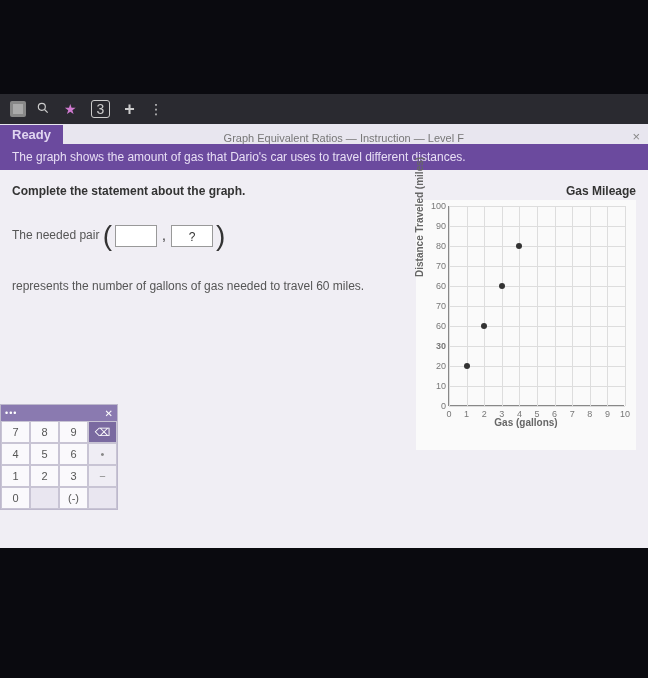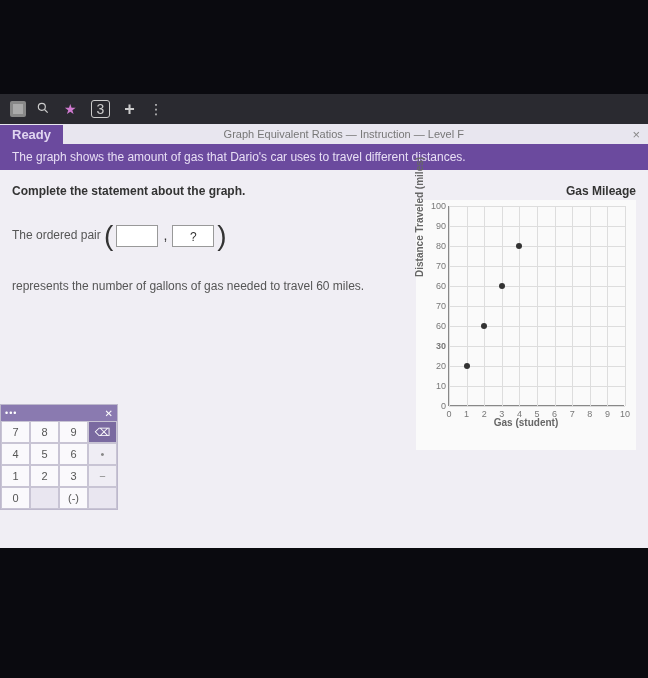--- a/index.html
+++ b/index.html
@@ -30,21 +30,21 @@
   .tab-count { border: 1px solid #ccc; border-radius: 3px; padding: 0 5px; font-size: 11px; }
 
   .app-header {
     position: absolute;
     top: 124px;
     left: 0;
     right: 0;
     height: 20px;
     background: #e8e6ef;
     display: flex;
-    align-items: center;
+    align-items: flex-end;
     font-size: 11px;
     color: #555;
   }
   .brand { background: #6b4a9e; color: #e0d5f0; padding: 2px 12px; font-size: 13px; font-weight: bold; }
   .lesson-title { flex: 1; text-align: center; color: #777; font-size: 11px; }
   .close-x { padding: 0 8px; cursor: pointer; color: #888; font-size: 13px;}
 
   .problem-bar {
     position: absolute;
     top: 144px;
@@ -134,21 +134,21 @@
 </div>
 
 <div class="problem-bar">
   <span>The graph shows the amount of gas that Dario's car uses to travel different distances.</span>
 </div>
 
 <div class="content">
   <div class="left-col">
     <div class="instruction">Complete the statement about the graph.</div>
     <div class="stmt">
-      <span>The ordered pair</span>
+      <span>The needed pair</span>
       <span class="pair-wrap">
         <span class="paren">(</span>
         <span class="input-box"></span>
         <span class="comma">,</span>
         <span class="input-box">?</span>
         <span class="paren">)</span>
       </span>
       <div style="margin-top:16px;">
         <span>represents the number of gallons of gas needed to travel 60 miles.</span>
       </div>
@@ -191,21 +191,21 @@
           <div class="xtick" style="left: 140.8px;">8</div>
           <div class="grid-v" style="top: 0px; height: 200px; width: 1px; left: 158.4px;"></div>
           <div class="xtick" style="left: 158.4px;">9</div>
           <div class="grid-v" style="top: 0px; height: 200px; width: 1px; left: 176px;"></div>
           <div class="xtick" style="left: 176px;">10</div>
           <div class="point" style="left: 17.6px; top: 160px; transform: translate(-50%, -50%);"></div>
           <div class="point" style="left: 35.2px; top: 120px; transform: translate(-50%, -50%);"></div>
           <div class="point" style="left: 52.8px; top: 80px; transform: translate(-50%, -50%);"></div>
           <div class="point" style="left: 70.4px; top: 40px; transform: translate(-50%, -50%);"></div>
         </div>
-      <div class="xlabel">Gas (student)</div>
+      <div class="xlabel">Gas (gallons)</div>
     <div class="ytick" style="top: 206px; left: 14px;">0</div>
         <div class="ytick" style="top: 186px; left: 14px;">10</div>
         <div class="ytick" style="top: 166px; left: 14px;">20</div>
         <div class="ytick" style="top: 146px; left: 14px; font-weight: bold;">30</div>
         <div class="ytick" style="top: 126px; left: 14px;">60</div>
         <div class="ytick" style="top: 106px; left: 14px;">70</div>
         <div class="ytick" style="top: 86px; left: 14px;">60</div>
         <div class="ytick" style="top: 66px; left: 14px;">70</div>
         <div class="ytick" style="top: 46px; left: 14px;">80</div>
         <div class="ytick" style="top: 26px; left: 14px;">90</div>

